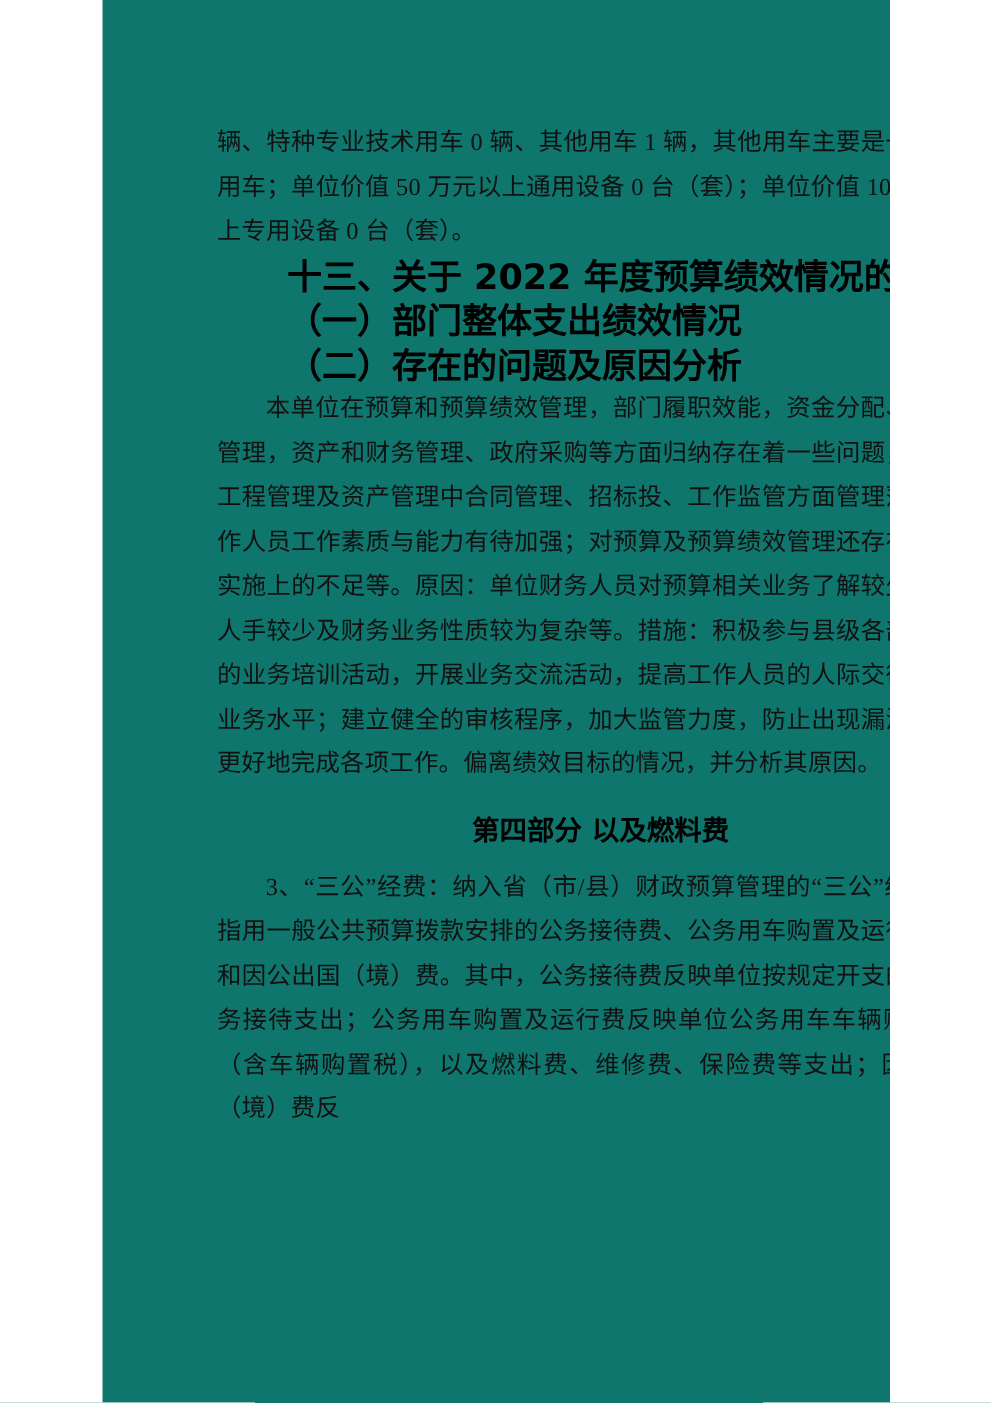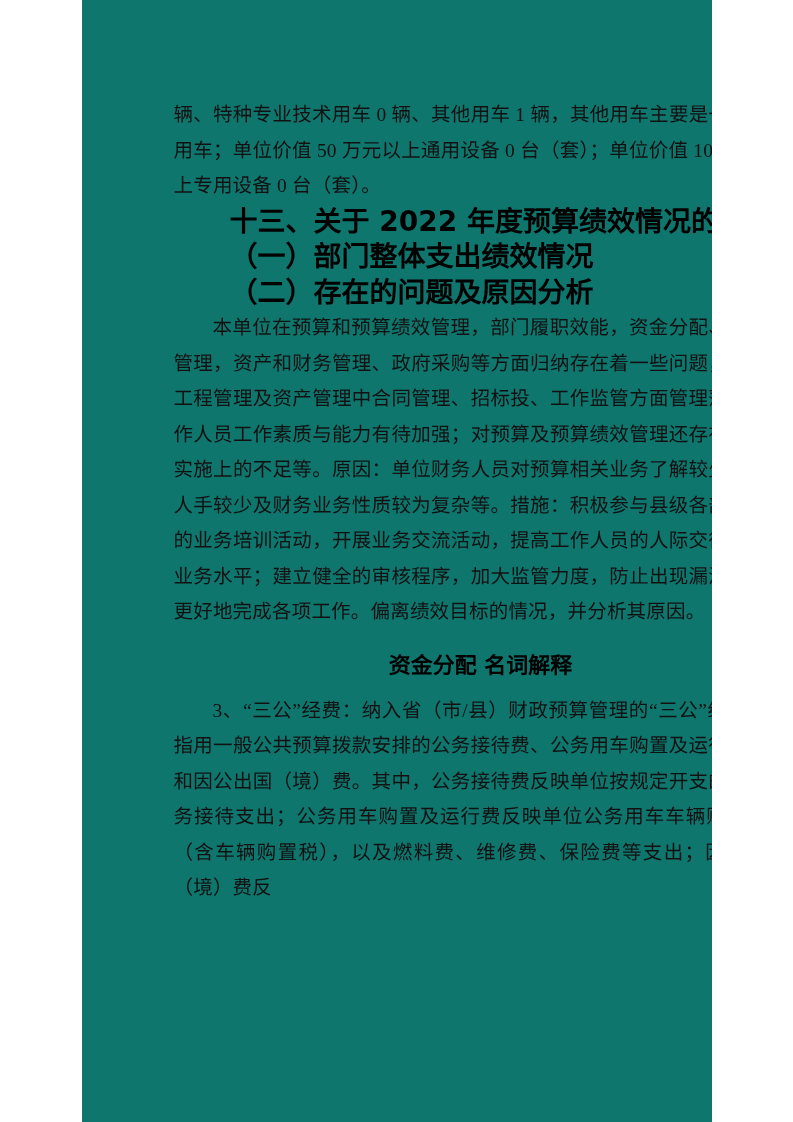--- a/index.html
+++ b/index.html
@@ -63,18 +63,18 @@
 
     <h3 class="doc-heading">十三、关于 2022 年度预算绩效情况的说明</h3>
 
     <h4 class="doc-heading">（一）部门整体支出绩效情况</h4>
 
 
     <h4 class="doc-heading">（二）存在的问题及原因分析</h4>
 
     <p class="body-para indent">本单位在预算和预算绩效管理，部门履职效能，资金分配、使用和管理，资产和财务管理、政府采购等方面归纳存在着一些问题，比如：工程管理及资产管理中合同管理、招标投、工作监管方面管理薄弱；工作人员工作素质与能力有待加强；对预算及预算绩效管理还存在理解与实施上的不足等。原因：单位财务人员对预算相关业务了解较少、内部人手较少及财务业务性质较为复杂等。措施：积极参与县级各部门组织的业务培训活动，开展业务交流活动，提高工作人员的人际交往能力与业务水平；建立健全的审核程序，加大监管力度，防止出现漏洞，促使更好地完成各项工作。偏离绩效目标的情况，并分析其原因。</p>
 
-    <h2 class="part-title">资金分配 名词解释</h2>
+    <h2 class="part-title">第四部分 以及燃料费</h2>
 
     <p class="body-para indent">3、“三公”经费：纳入省（市/县）财政预算管理的“三公”经费，是指用一般公共预算拨款安排的公务接待费、公务用车购置及运行维护费和因公出国（境）费。其中，公务接待费反映单位按规定开支的各类公务接待支出；公务用车购置及运行费反映单位公务用车车辆购置支出（含车辆购置税），以及燃料费、维修费、保险费等支出；因公出国（境）费反</p>
 
   </div>
 </div>
 
 </body></html>

